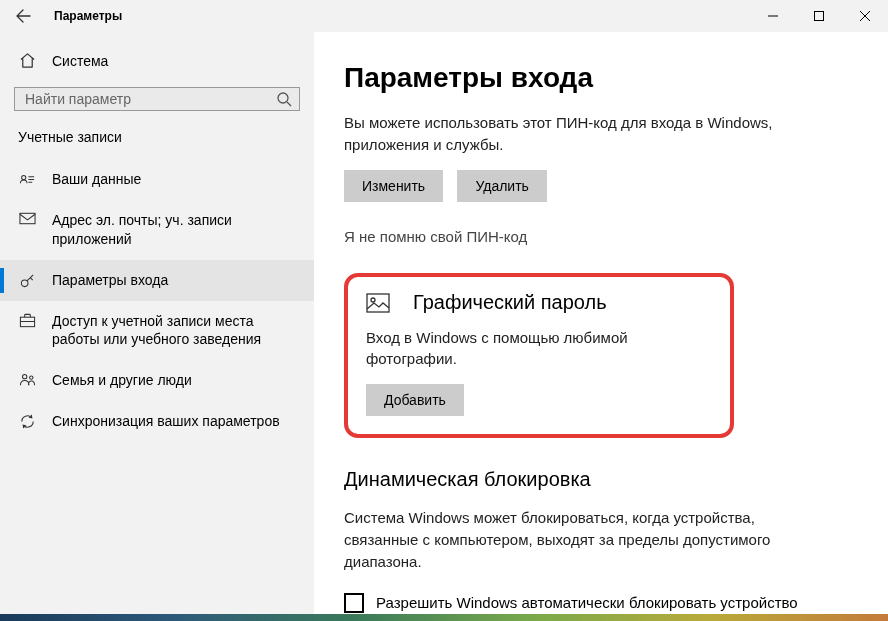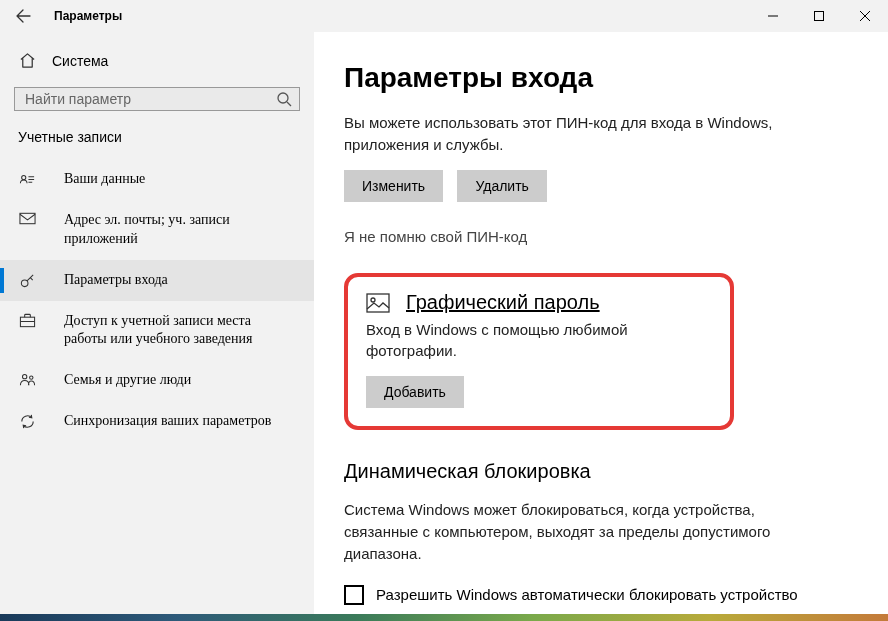--- a/index.html
+++ b/index.html
@@ -14,33 +14,33 @@
   .sidebar { width: 314px; background: #f2f2f2; padding: 14px 0 0 0; display: flex; flex-direction: column; }
   .home-row { display: flex; align-items: center; gap: 16px; padding: 6px 18px 18px 18px; }
   .home-row .icon { width: 18px; display: flex; justify-content: center; }
   .home-text { font-size: 14px; }
   .search-wrap { margin: 0 14px 18px 14px; position: relative; }
   .search { width: 100%; height: 24px; border: 1px solid #999; background: #eaeaea; padding: 0 34px 0 10px; font-size: 14px; color: #333; outline: none; font-family: inherit; }
   .search::placeholder { color: #666; }
   .search-icon { position: absolute; right: 8px; top: 50%; transform: translateY(-50%); }
   .cat-title { font-size: 14px; font-weight: 400; padding: 0 18px 14px 18px; }
   .nav { display: flex; flex-direction: column; }
-  .nav-item { display: flex; align-items: flex-start; gap: 28px; padding: 11px 18px; cursor: default; position: relative; font-family: Liberation Serif, serif; }
+  .nav-item { display: flex; align-items: flex-start; gap: 16px; padding: 11px 18px; cursor: default; position: relative; }
   .nav-item .icon { width: 18px; flex-shrink: 0; display: flex; justify-content: center; margin-top: 1px; }
   .nav-item .label { font-size: 14px; line-height: 1.35; }
   .nav-item.active { background: #e4e4e4; }
   .nav-item.active::before { content: ""; position: absolute; left: 0; top: 8px; bottom: 8px; width: 4px; background: #0078d4; }
   .content { flex: 1; padding: 30px 30px 20px 30px; overflow: hidden; }
   h1 { font-size: 28px; font-weight: 600; margin-bottom: 18px; }
   .desc { font-size: 15px; color: #222; line-height: 1.45; margin-bottom: 14px; max-width: 440px; }
   .btn-row { display: flex; gap: 14px; margin-bottom: 26px; }
   .btn { min-width: 90px; height: 32px; padding: 0 18px; background: #ccc; border: none; font-size: 14px; font-family: inherit; cursor: default; }
   .link { font-size: 15px; color: #444; margin-bottom: 28px; display: inline-block; }
   .highlight-box { border: 4px solid #e53935; border-radius: 14px; padding: 14px 18px 18px 18px; margin-bottom: 30px; max-width: 390px; }
-  .section-head { display: flex; align-items: center; gap: 16px; margin-bottom: 4px; text-decoration: underline; }
+  .section-head { display: flex; align-items: center; gap: 23px; margin-bottom: 12px; }
   .section-head .icon { width: 24px; height: 24px; display: flex; align-items: center; justify-content: center; }
   h2 { font-size: 20px; font-weight: 400; }
   h2.standalone { font-size: 20px; font-weight: 400; margin-bottom: 16px; }
   .checkbox-row { display: flex; align-items: flex-start; gap: 12px; max-width: 460px; }
   .cb { width: 20px; height: 20px; border: 2px solid #000; flex-shrink: 0; margin-top: 1px; }
   .cb-label { font-size: 15px; line-height: 1.45; }
   .taskbar { height: 7px; width: 888px; background: linear-gradient(90deg,#1a3a5a,#2e5a7a 20%,#3a7a5a 40%,#7aa94a 60%,#b8aa3a 80%,#c47a3a); }
   svg { display: block; }
 </style>
 </head>

